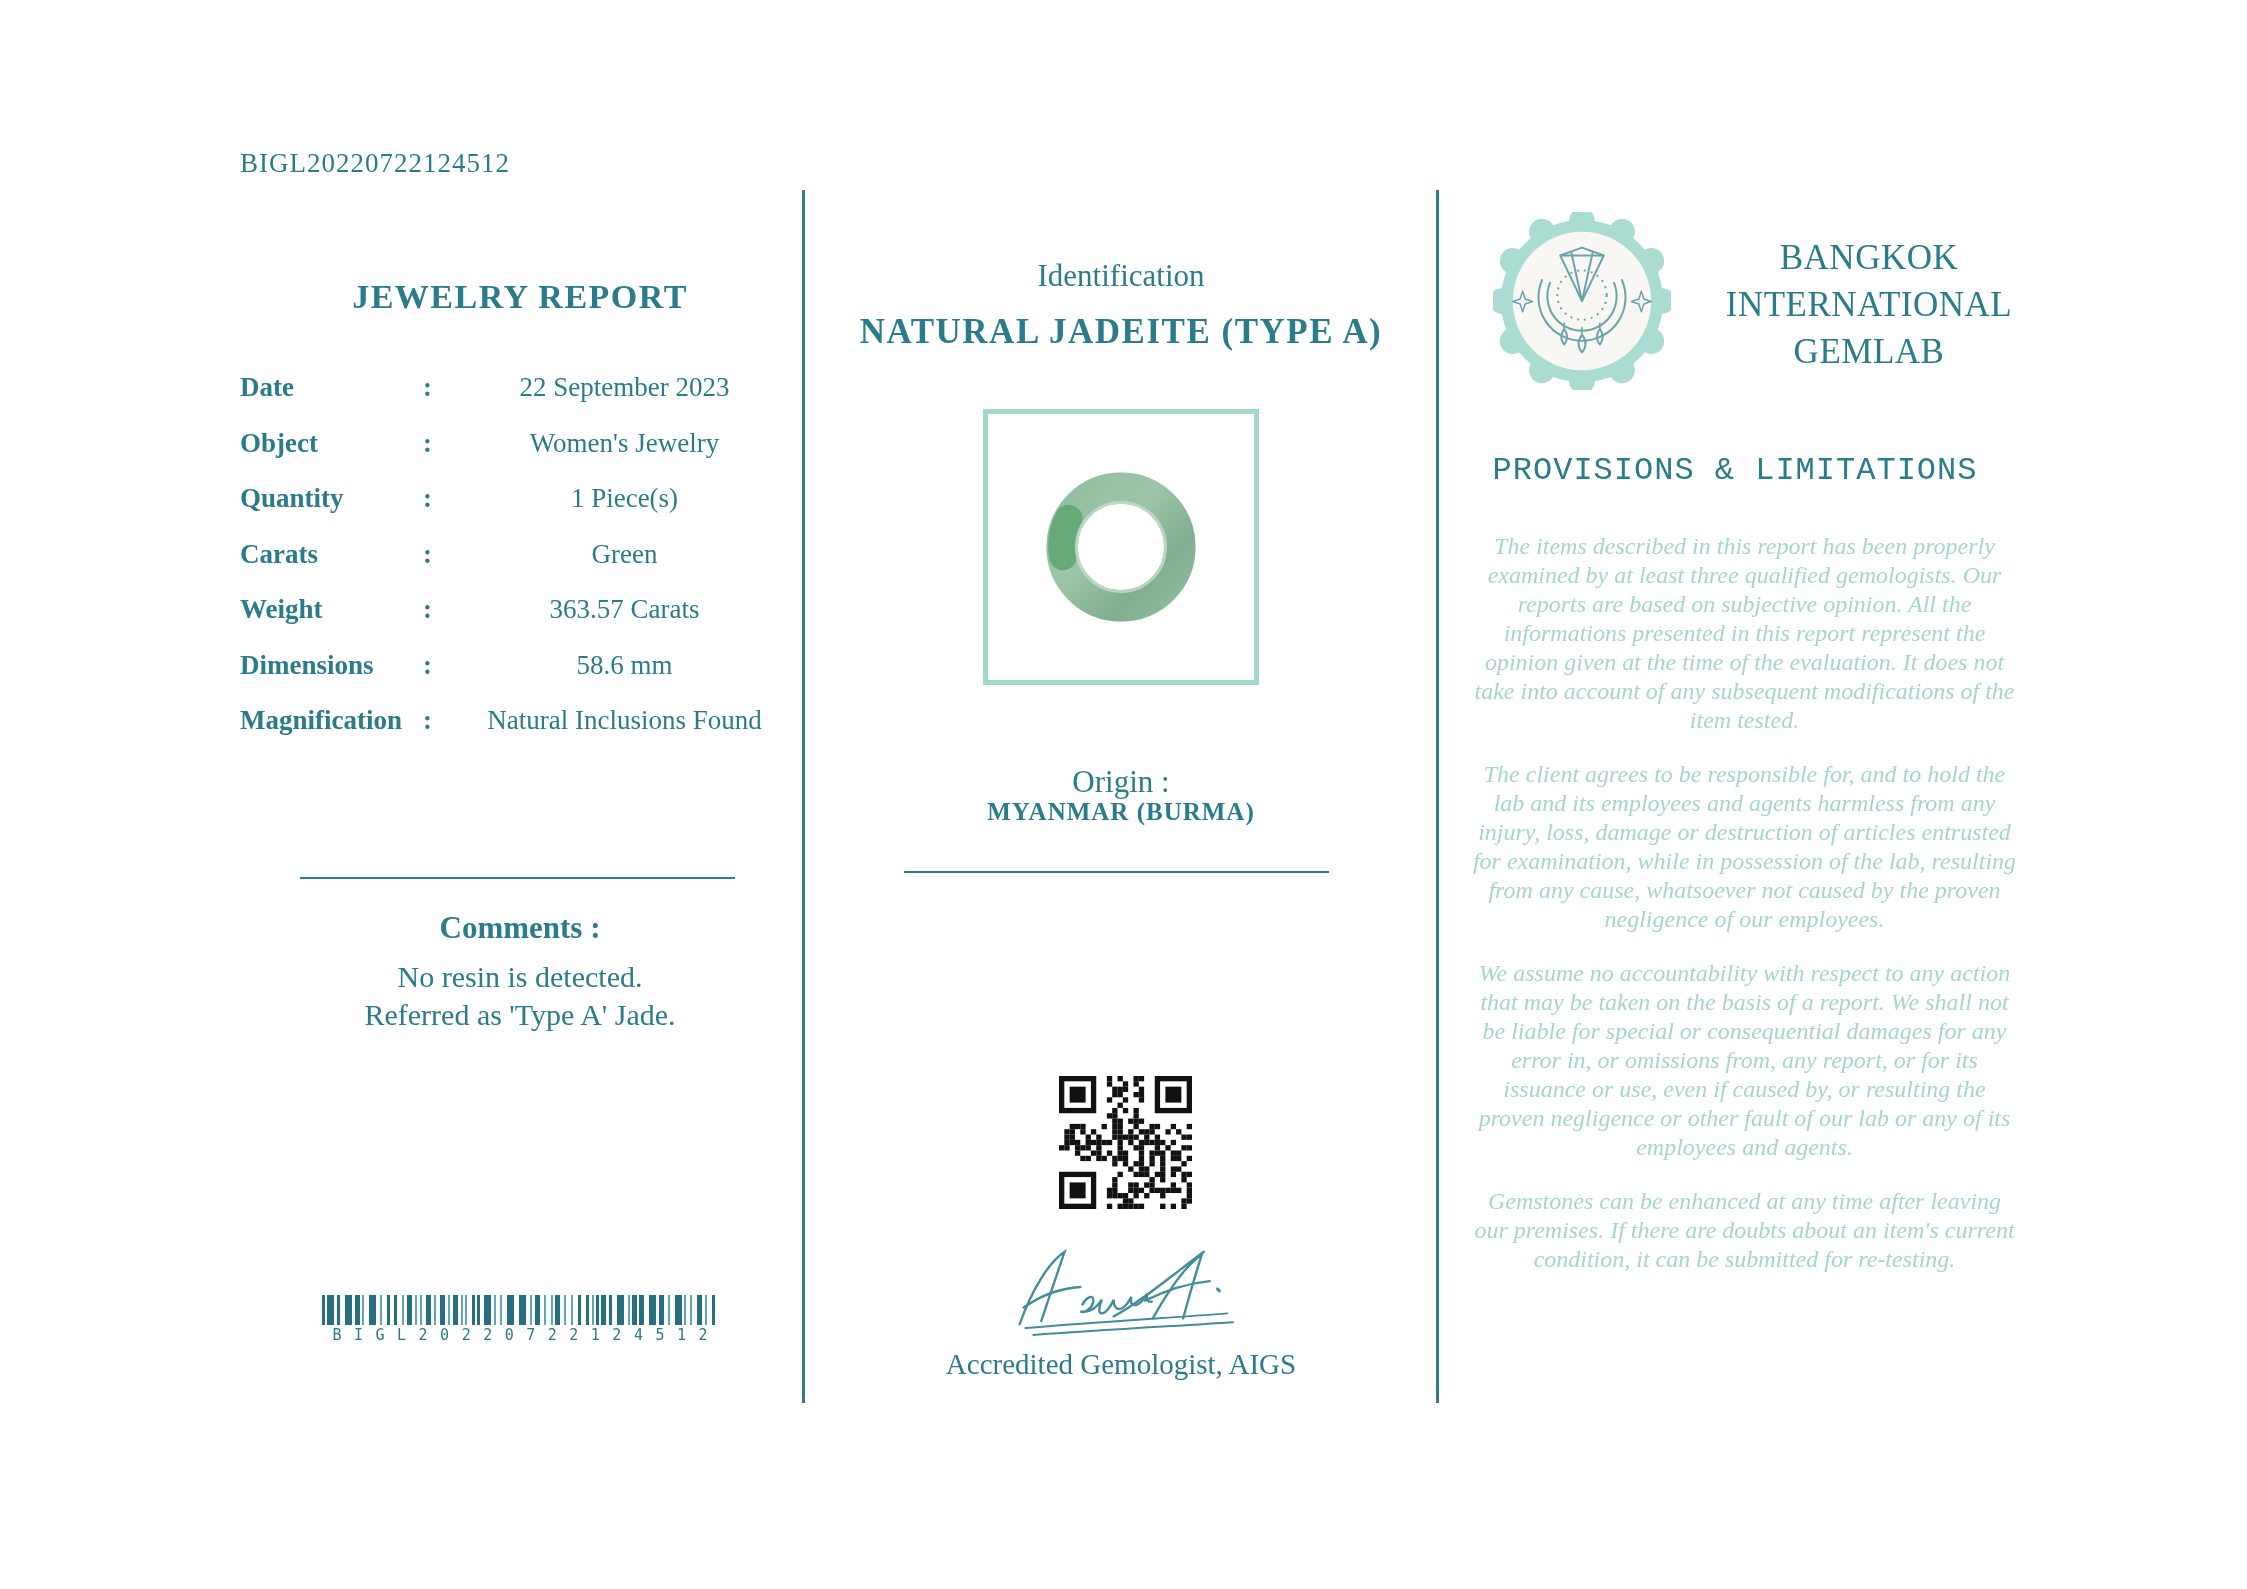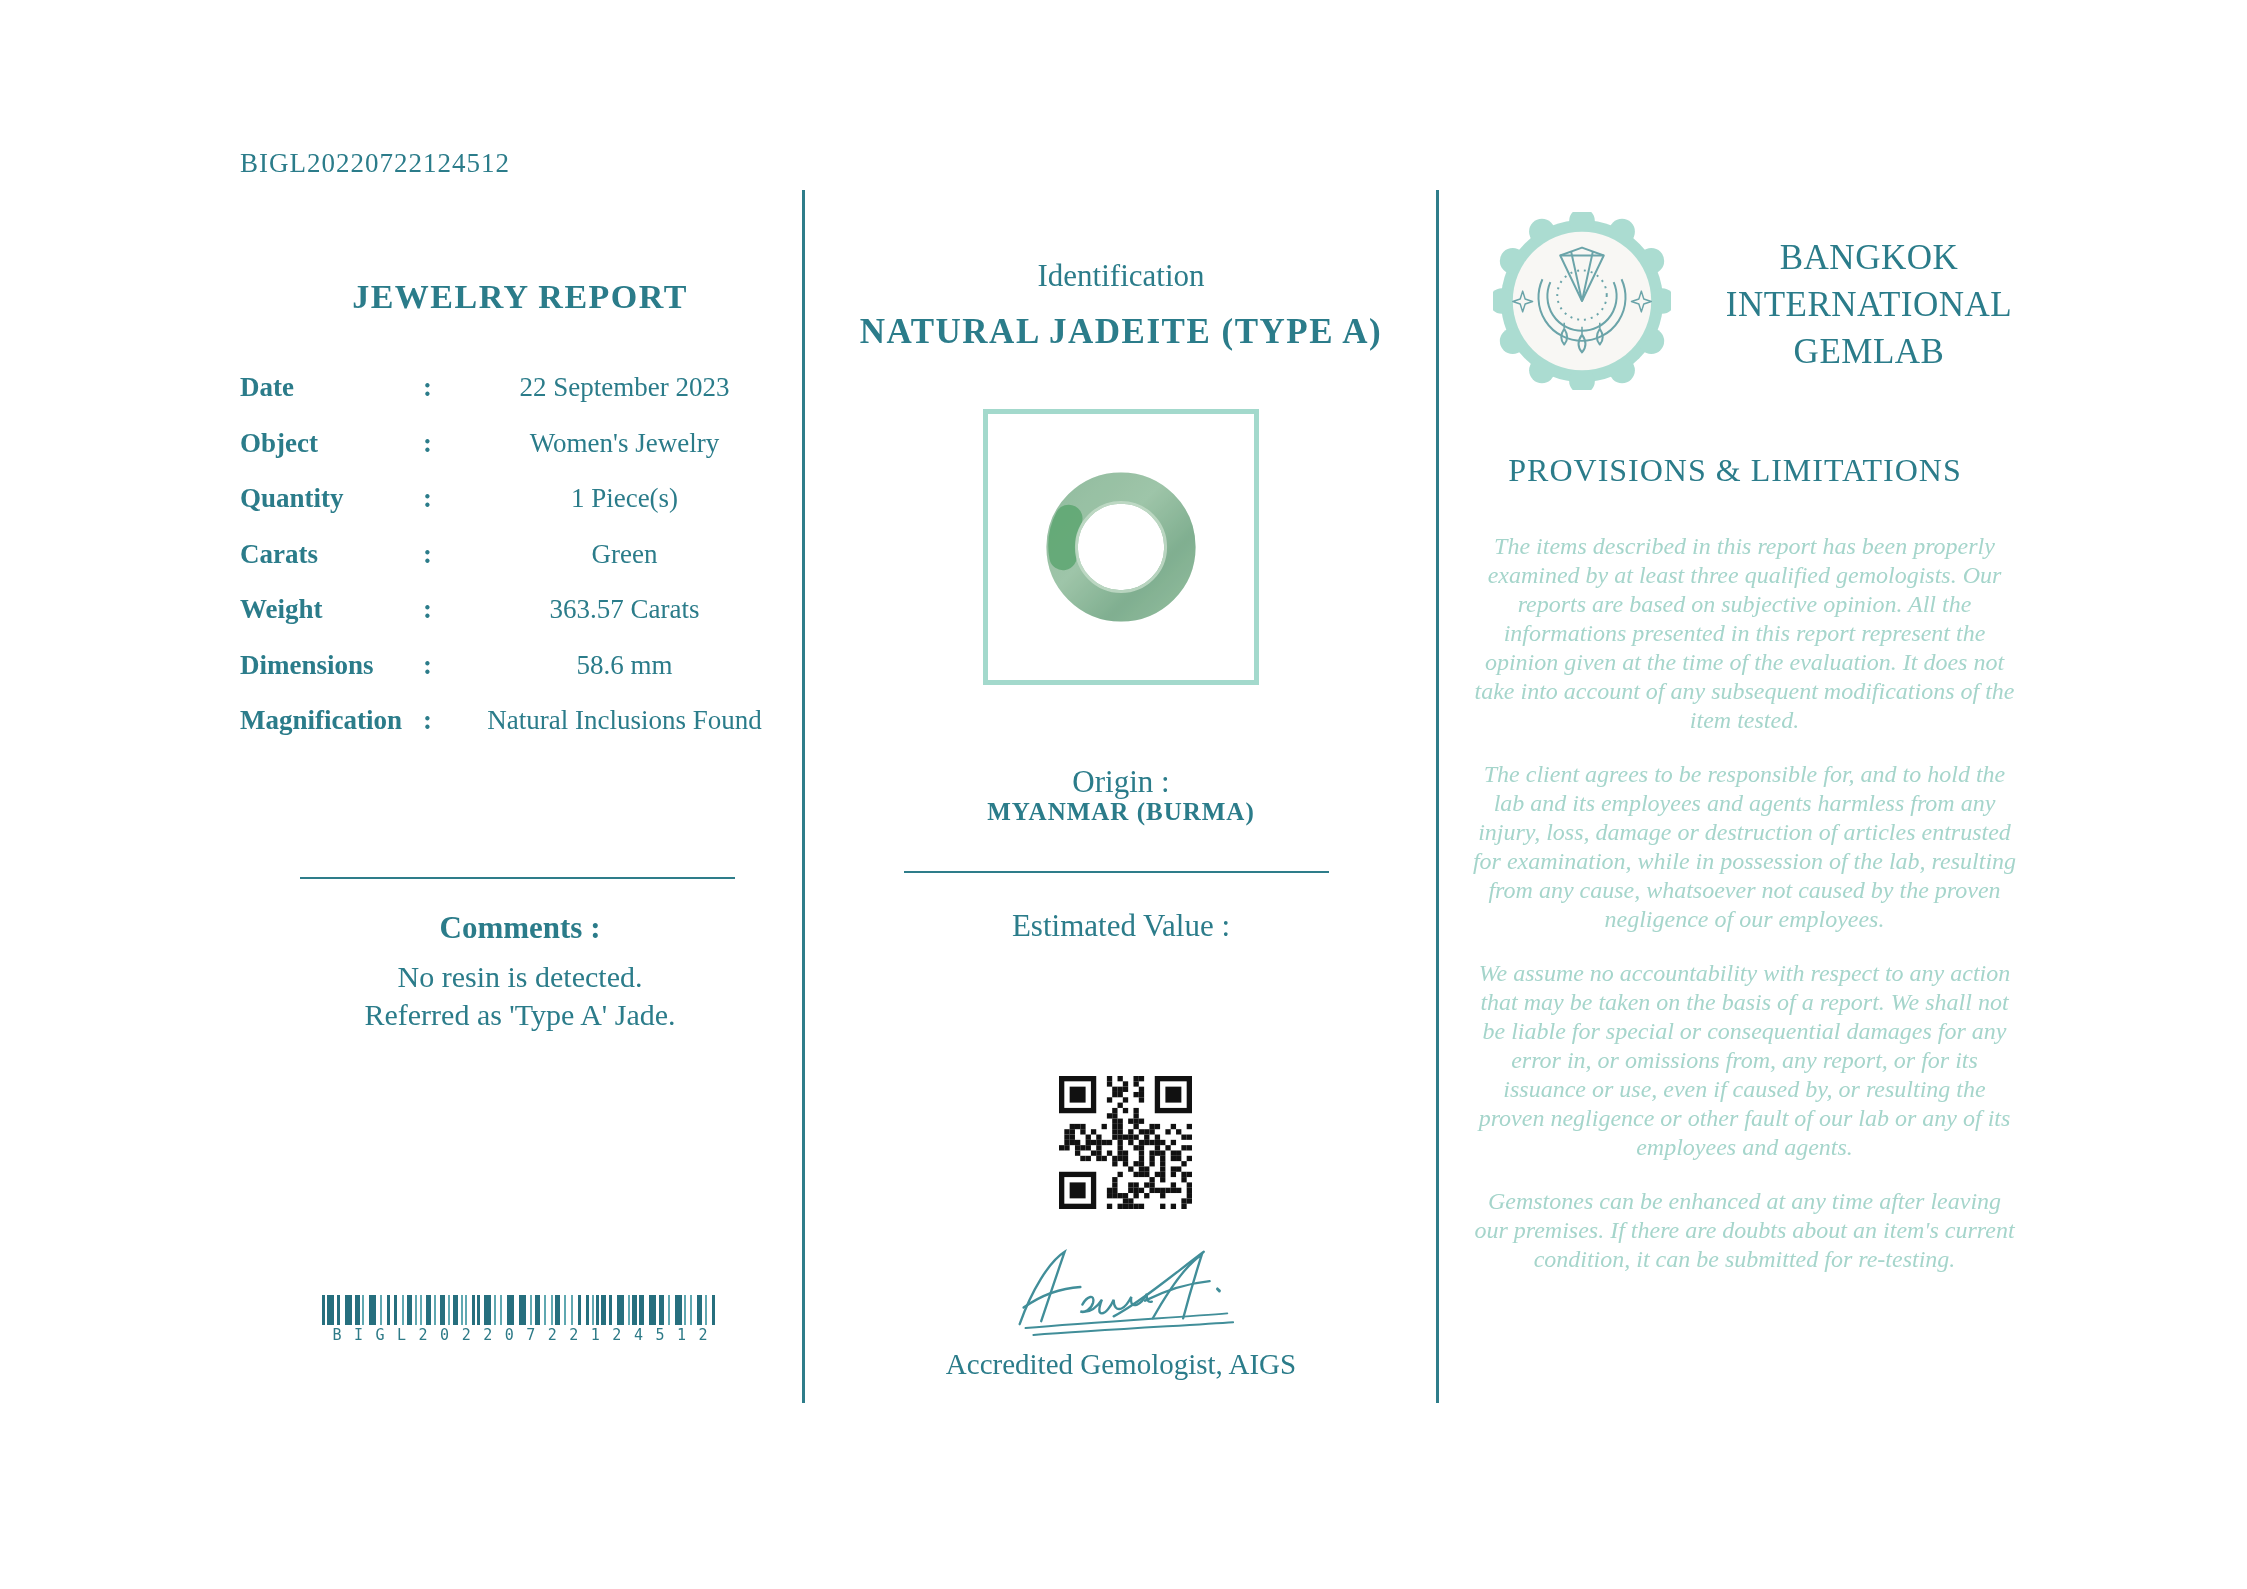--- a/index.html
+++ b/index.html
@@ -50,21 +50,21 @@
   .qr { left:255px; top:1076px; }
   .signature { left:200px; top:1230px; }
   .signer-title { left:0; right:0; top:1348px; font-size:29px; }
 
   
   .right-col { left:1440px; top:16px; width:640px; height:1524px; }
   .logo { left:53px; top:196px; }
   .lab-name { left:248px; top:218px; width:362px; text-align:center;
     font-size:35px; line-height:47px; letter-spacing:0.5px; }
   .provisions-heading { left:10px; width:570px; top:436px; text-align:center;
-    font-size:32px; letter-spacing:1px; }
+    font-size:32px; letter-spacing:1px;font-family:Liberation Mono, monospace; }
   .provisions { left:32px; top:516px; width:545px; text-align:center;
     font-style:italic; font-size:24px; line-height:29px; color:#a5d5cb; }
   .provisions p { margin-bottom:25px; }
 </style>
 </head>
 <body>
 
 <div class="page">
 
   <div class="abs report-number">BIGL20220722124512</div>
@@ -203,21 +203,20 @@
         <circle cx="100" cy="100" r="62" fill="none" stroke="#6f9e80" stroke-width="33" opacity="0.18"></circle>
         <circle cx="100" cy="100" r="47" fill="none" stroke="#c6ddcb" stroke-width="3" opacity="0.8"></circle>
       </svg>
     </div>
 
     <div class="abs origin-label">Origin :</div>
     <div class="abs origin-value">MYANMAR (BURMA)</div>
 
     <div class="abs hdivider mid-divider"></div>
 
-    <div class="abs estimated-label">Estimated Value :</div>
 
     <svg class="abs qr" id="qr-svg" width="133" height="133" viewBox="0 0 132 132">
         <rect x="0" y="0" width="36.96" height="36.96" fill="#111"></rect>
         <rect x="5.28" y="5.28" width="26.400000000000002" height="26.400000000000002" fill="#fff"></rect>
         <rect x="10.56" y="10.56" width="15.84" height="15.84" fill="#111"></rect>
         <rect x="95.04" y="0" width="36.96" height="36.96" fill="#111"></rect>
         <rect x="100.32000000000001" y="5.28" width="26.400000000000002" height="26.400000000000002" fill="#fff"></rect>
         <rect x="105.60000000000001" y="10.56" width="15.84" height="15.84" fill="#111"></rect>
         <rect x="0" y="95.04" width="36.96" height="36.96" fill="#111"></rect>
         <rect x="5.28" y="100.32000000000001" width="26.400000000000002" height="26.400000000000002" fill="#fff"></rect>

